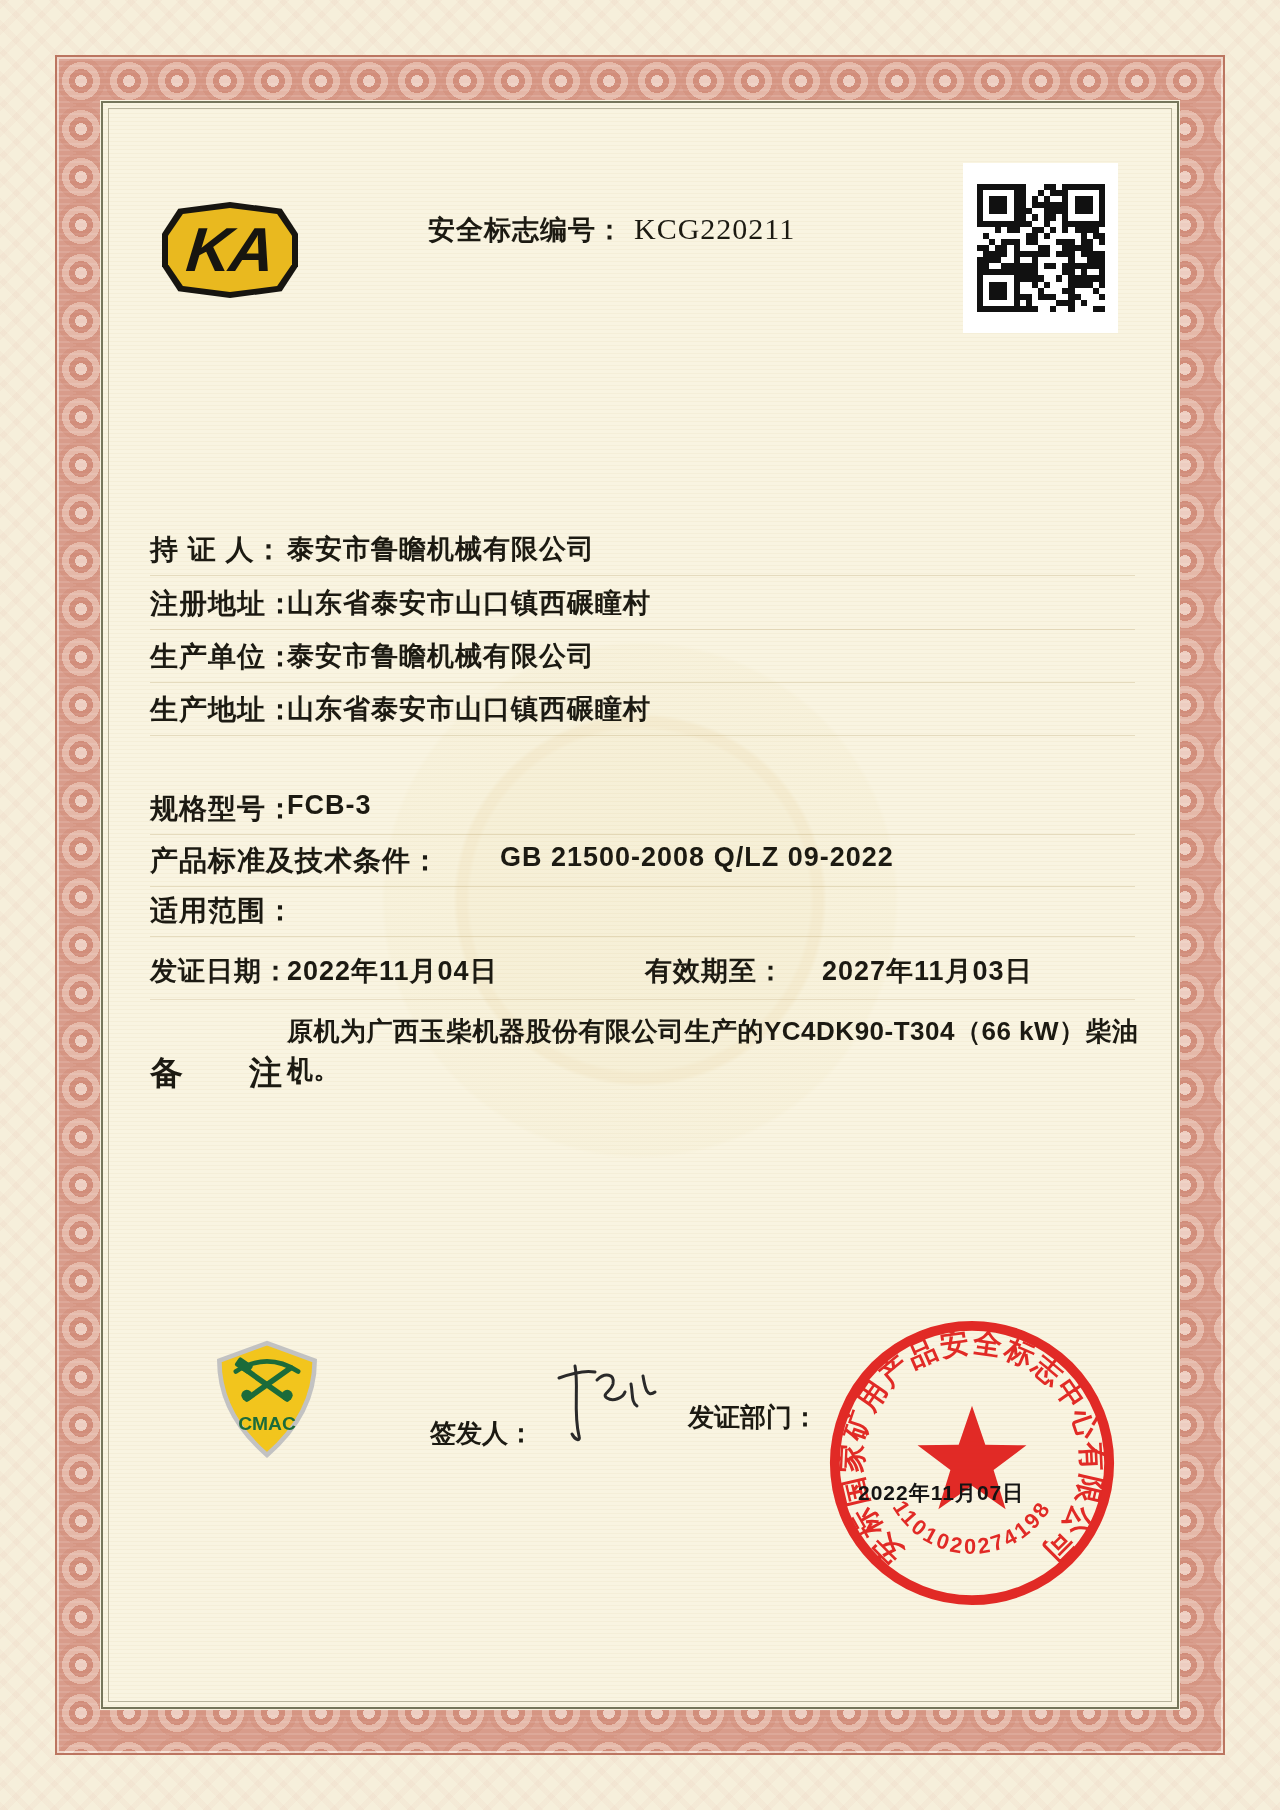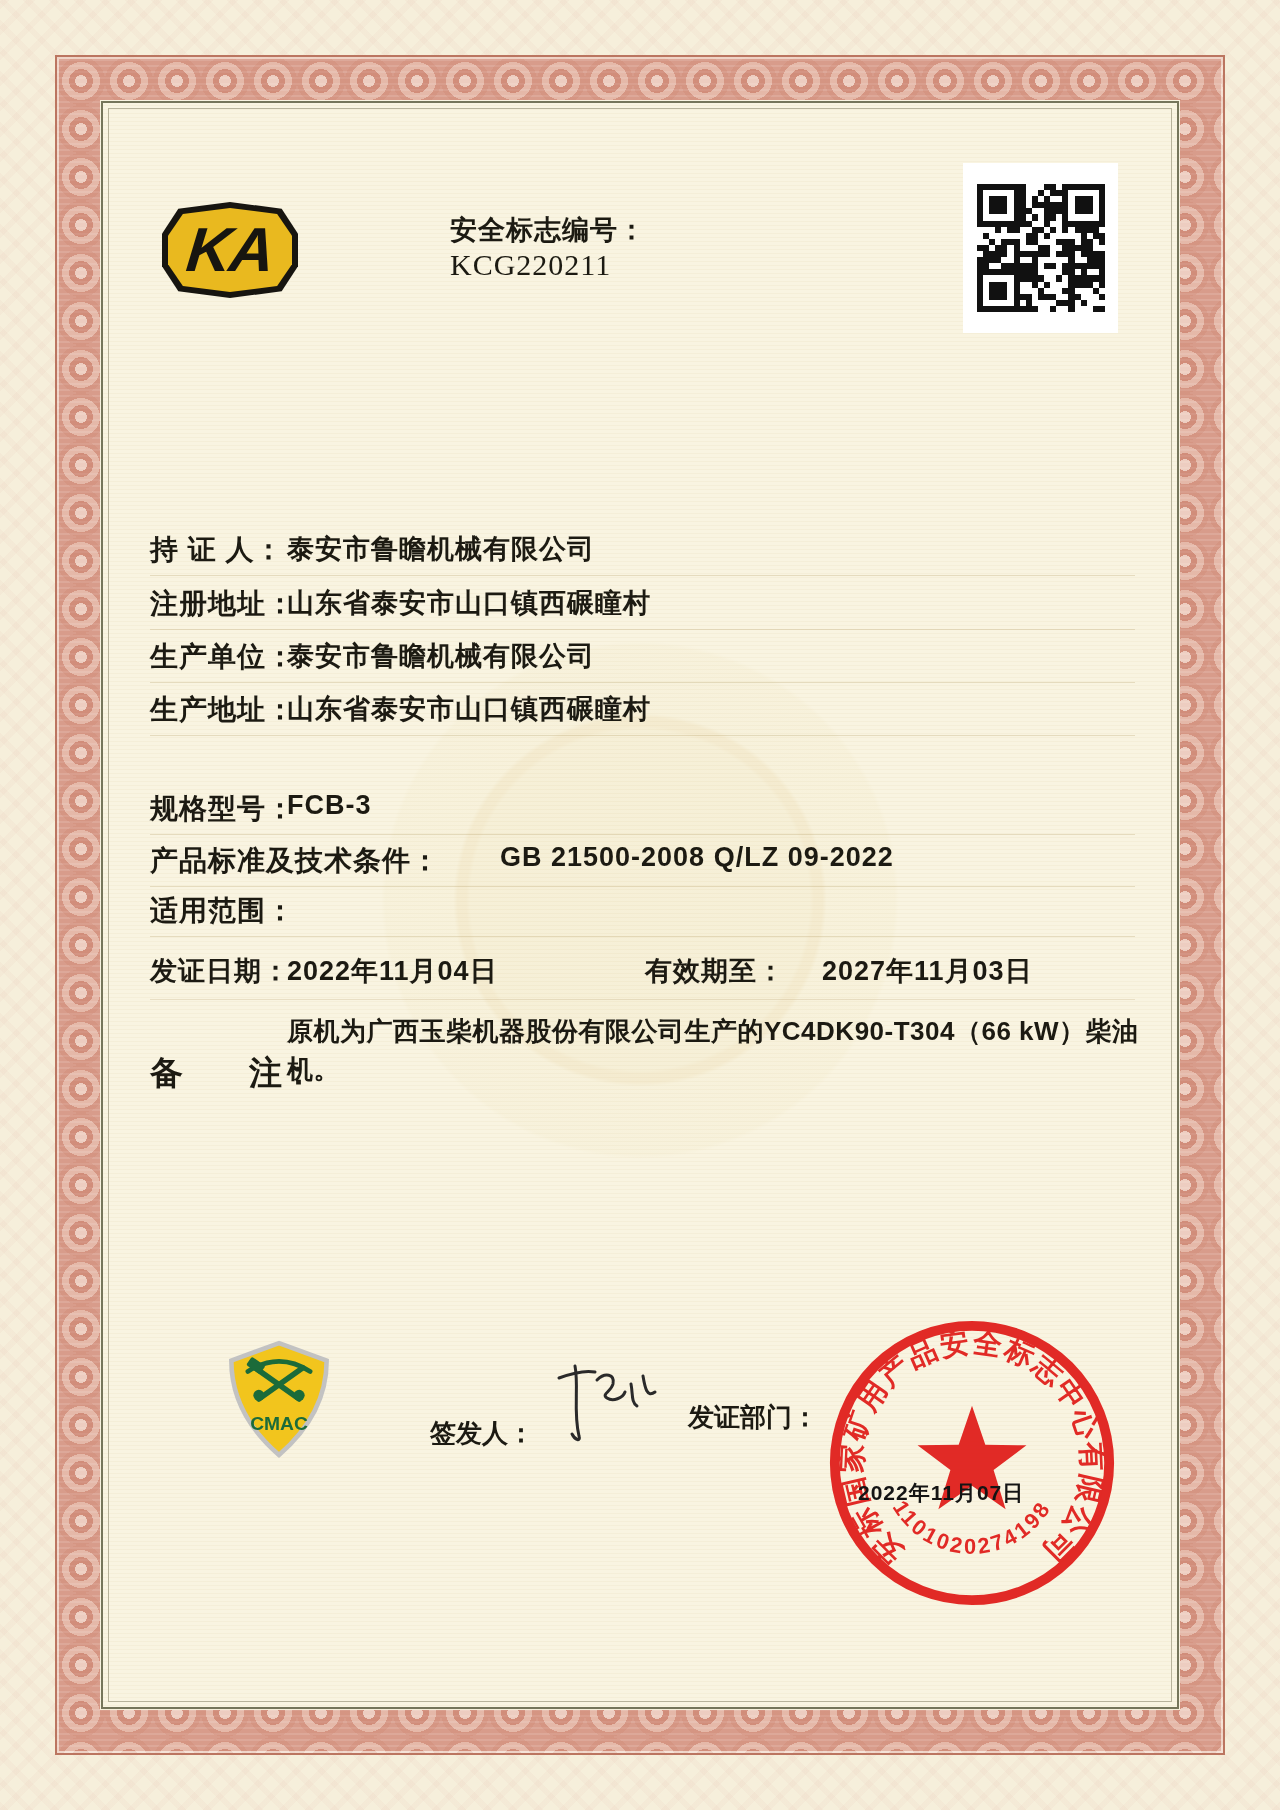--- a/index.html
+++ b/index.html
@@ -48,44 +48,44 @@
   
   .ka-badge{left:162px;top:202px;width:136px;height:96px;}
   .ka-hex-outer{position:absolute;inset:0;background:#171510;
     clip-path:polygon(0% 33%,12% 7%,50% 0%,88% 7%,100% 33%,100% 67%,88% 93%,50% 100%,12% 93%,0% 67%);}
   .ka-hex-inner{position:absolute;inset:6px;background:#e9b91f;
     clip-path:polygon(0% 33%,12% 7%,50% 0%,88% 7%,100% 33%,100% 67%,88% 93%,50% 100%,12% 93%,0% 67%);
     display:flex;align-items:center;justify-content:center;}
   .ka-text{font-style:italic;font-weight:900;font-size:62px;color:#171510;letter-spacing:-2px;transform:skewX(-6deg);line-height:1;}
 
   
-  .markline{left:428px;top:212px;display:flex;align-items:baseline;flex-direction:column;}
+  .markline{left:428px;top:212px;display:flex;align-items:baseline;}
   .markline .lbl{font-size:27px;font-weight:600;letter-spacing:1px;}
-  .markline .val{font-family:"Liberation Serif", serif;font-size:30px;margin-left:22px;letter-spacing:1px;}
+  .markline .val{font-family:"Liberation Serif", serif;font-size:30px;margin-left:10px;letter-spacing:1px;}
 
   
   .qr-box{left:963px;top:163px;width:155px;height:170px;background:#ffffff;display:flex;align-items:center;justify-content:center;}
 
   .title{left:0;top:396px;width:1280px;text-align:center;font-size:55px;font-weight:900;letter-spacing:3px;color:#171510;}
 
   .field-row{left:150px;width:985px;height:44px;border-bottom:1px solid rgba(160,130,70,0.22);display:flex;align-items:flex-start;}
   .field-row .lbl{font-size:28px;font-weight:700;letter-spacing:1px;white-space:nowrap;}
   .field-row .val{font-size:27px;font-weight:700;letter-spacing:1px;white-space:nowrap;}
 
   .dates-row{left:150px;top:953px;width:985px;height:46px;border-bottom:1px solid rgba(160,130,70,0.18);}
   .dates-row span{position:absolute;font-size:27px;font-weight:700;letter-spacing:1px;}
 
   .remark-row{left:150px;top:1012px;width:1000px;}
   .remark-row .lbl{position:absolute;left:0;top:0;font-size:33px;font-weight:700;margin-top:39px;}
   .remark-row .val{position:absolute;left:137px;top:0;width:860px;font-size:26px;font-weight:700;line-height:38px;letter-spacing:0.5px;}
 
   .statement{left:150px;top:1162px;width:988px;font-size:25px;font-weight:700;line-height:31.5px;letter-spacing:0.5px;text-align:justify;}
 
   
-  .cmac{left:224px;top:1338px;width:110px;height:122px;}
+  .cmac{left:212px;top:1338px;width:110px;height:122px;}
   .signer-label{left:430px;top:1398px;font-size:26px;font-weight:700;margin-top:18px;}
   .signature{left:545px;top:1358px;width:120px;height:88px;}
   .dept-label{left:688px;top:1400px;font-size:26px;font-weight:700;}
 
   .seal{left:824px;top:1310px;width:296px;height:306px;opacity:0.95;}
   .seal-date{left:858px;top:1438px;font-size:21px;font-weight:700;color:#141414;letter-spacing:1px;z-index:6;margin-top:41px;}
 </style>
 </head>
 <body>
 

